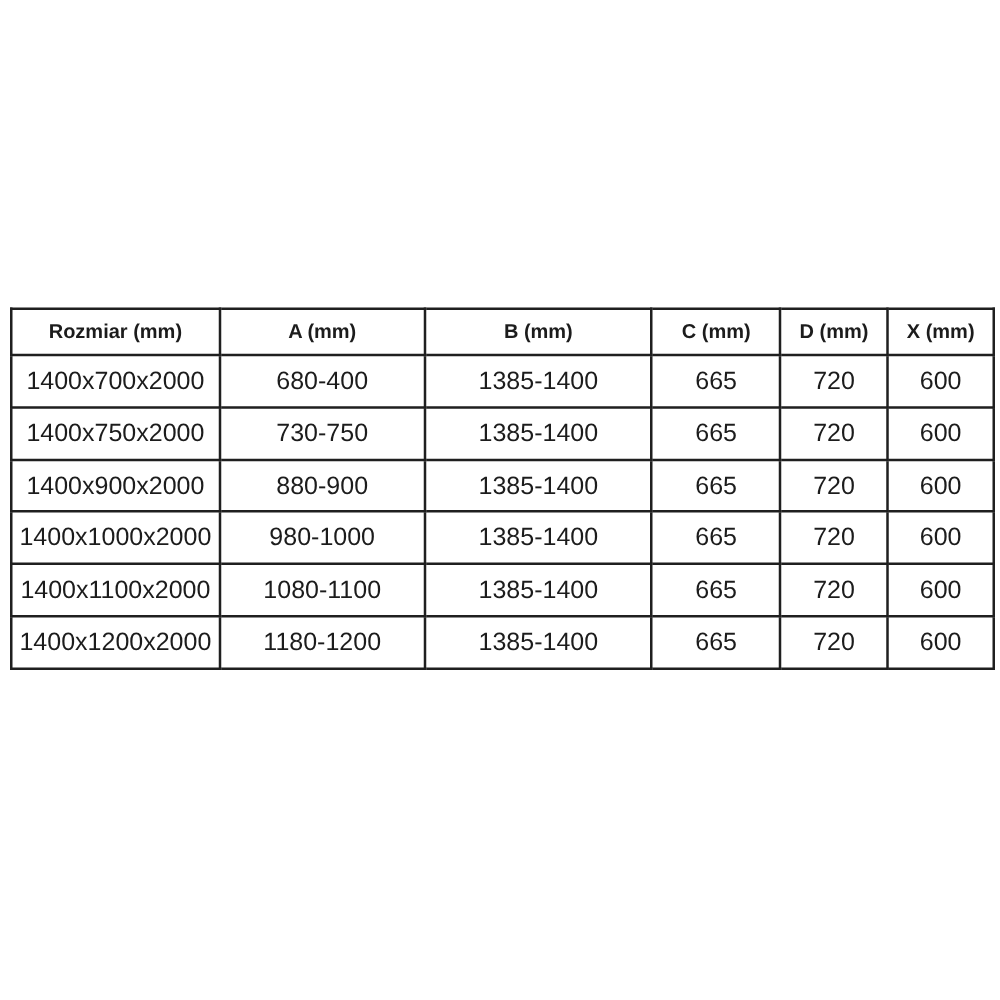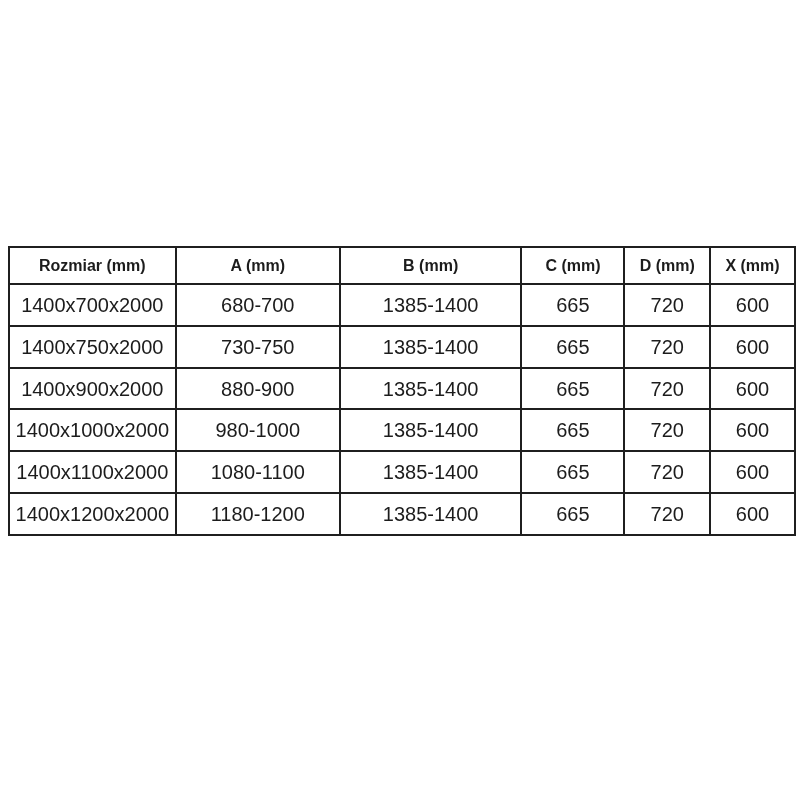--- a/index.html
+++ b/index.html
@@ -71,21 +71,21 @@
           <th>A (mm)</th>
           <th>B (mm)</th>
           <th>C (mm)</th>
           <th>D (mm)</th>
           <th>X (mm)</th>
         </tr>
       </thead>
     <tbody>
         <tr>
           <td>1400x700x2000</td>
-          <td>680-700</td>
+          <td>680-400</td>
           <td>1385-1400</td>
           <td>665</td>
           <td>720</td>
           <td>600</td>
         </tr>
         <tr>
           <td>1400x750x2000</td>
           <td>730-750</td>
           <td>1385-1400</td>
           <td>665</td>

